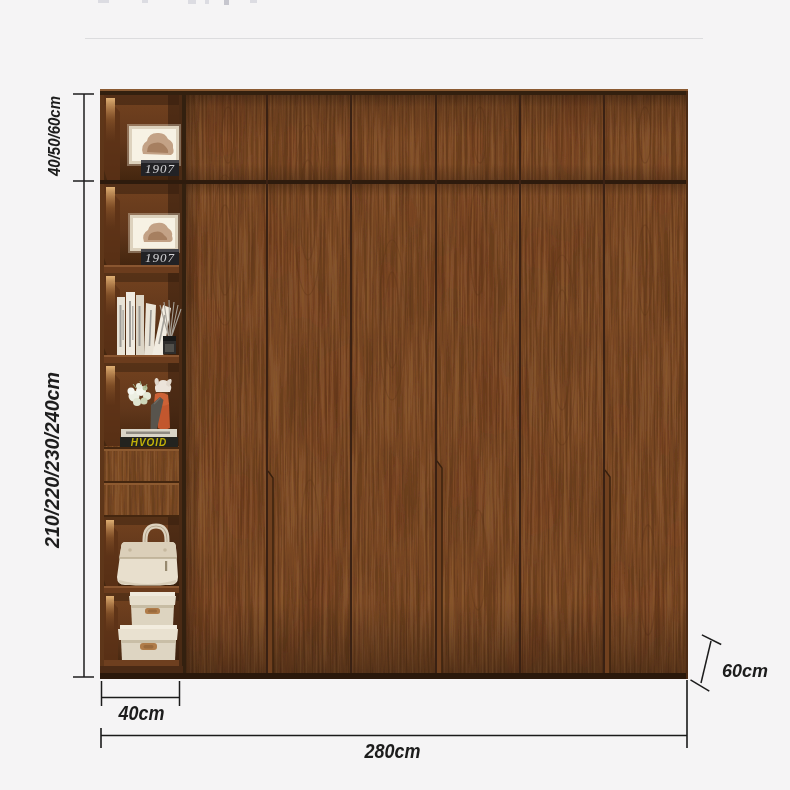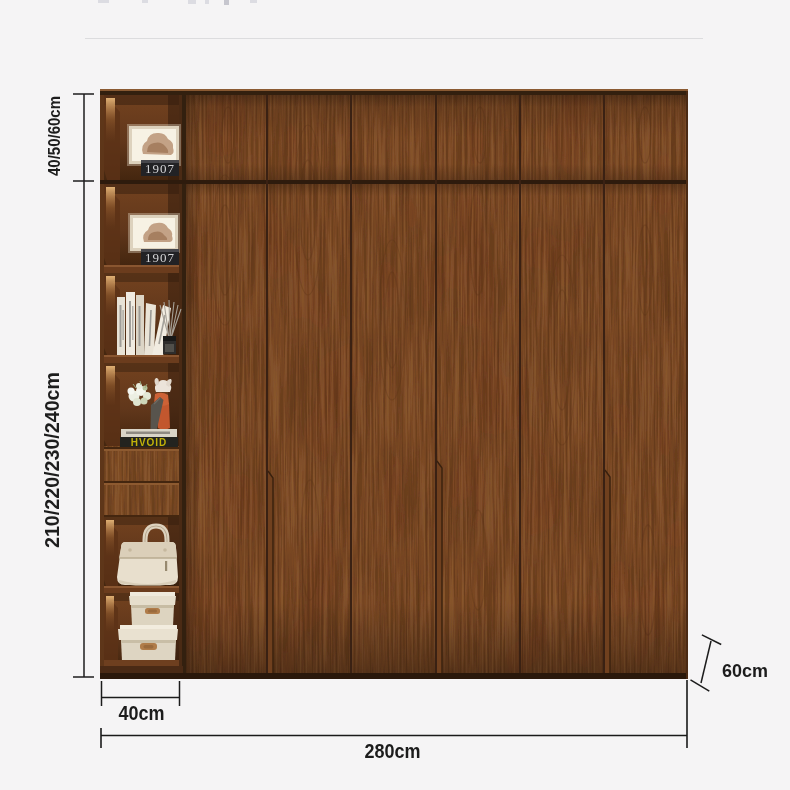--- a/index.html
+++ b/index.html
@@ -1,17 +1,17 @@
 <!DOCTYPE html>
 <html><head>
 <meta charset="utf-8">
 <style>
 html,body{margin:0;padding:0;}
 body{width:790px;height:790px;background:#f5f4f5;font-family:"Liberation Sans",sans-serif;overflow:hidden;}
-.page{position:relative;width:790px;height:790px;}
+.page{position:relative;width:790px;height:790px;font-style:italic;}
 svg{position:absolute;left:0;top:0;}
 </style>
 </head>
 <body>
 <div class="page">
 <svg width="790" height="790" viewBox="0 0 790 790">
 <defs>
 <filter id="wg" x="0%" y="0%" width="100%" height="100%">
   <feTurbulence type="fractalNoise" baseFrequency="0.5 0.009" numOctaves="4" seed="7" result="t"></feTurbulence>
   <feColorMatrix in="t" type="matrix" values="0 0 0 0 0  0 0 0 0 0  0 0 0 0 0  1.9 0 0 0 -0.78" result="da"></feColorMatrix>

